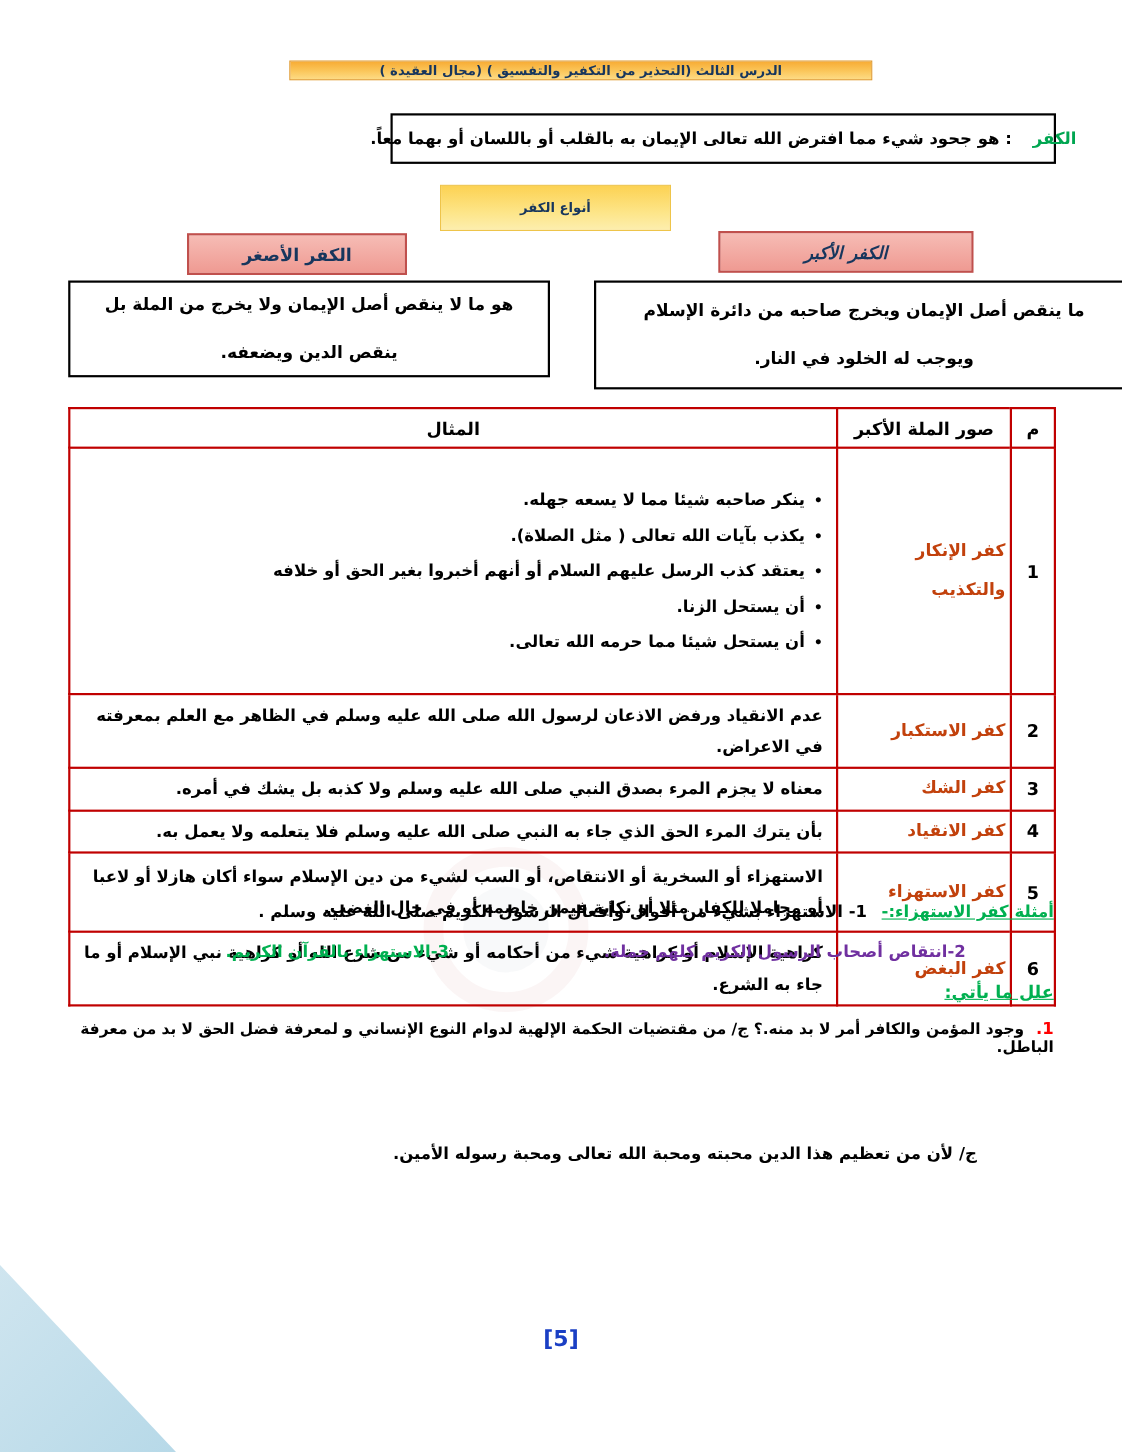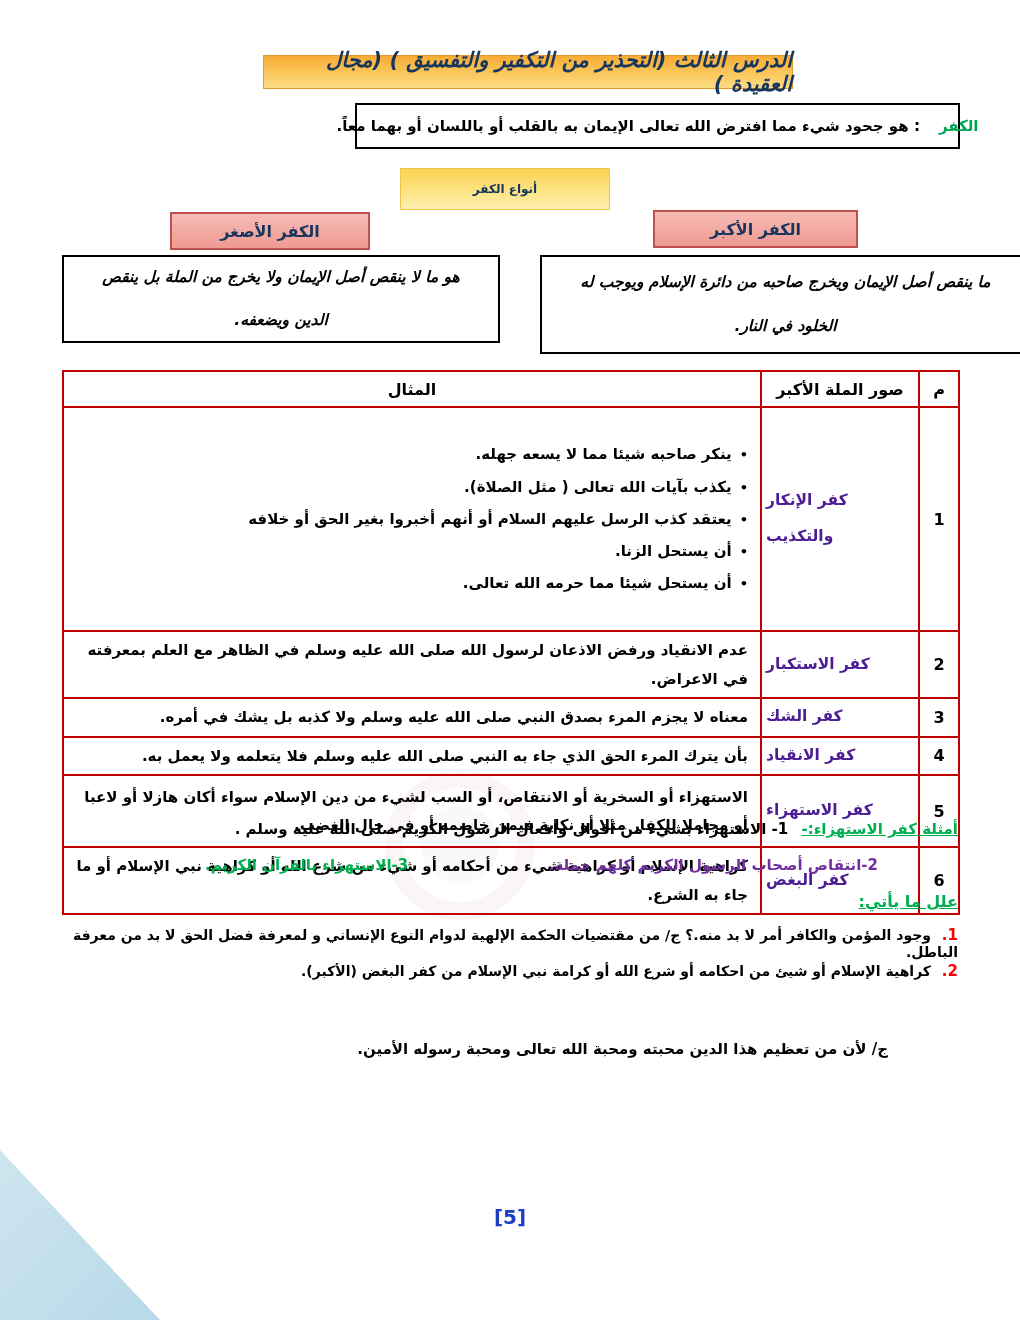--- a/index.html
+++ b/index.html
@@ -13,24 +13,24 @@
   .watermark {
     position:absolute; left:385px; top:770px; width:150px; height:150px;
     border:18px solid rgba(192,80,77,0.06); border-radius:50%;
   }
   .watermark::after{
     content:""; position:absolute; inset:18px; border-radius:50%;
     background:rgba(120,140,160,0.05);
   }
   
   .title-box {
-    position:absolute; left:263px; top:55px; width:530px; height:34px;
+    position:absolute; left:263px; top:55px; width:530px; height:18px;
     background:linear-gradient(180deg,#f7ac35 0%, #fbc75c 55%, #fddb85 100%);
     border:1px solid #e09a2e; display:flex; align-items:center; justify-content:center;
-    font-size:21px; color:#17365d;font-style:italic;
+    font-size:12px; color:#17365d;
   }
   
   .def-box {
     position:absolute; left:355px; top:103px; width:605px; height:46px;
     background:#fff; border:2px solid #000; display:flex; align-items:center; justify-content:center;
     font-size:15px; padding:0 8px; white-space:nowrap;
   }
   .def-term { color:#00a651; margin-left:19px; }
   
   .types-box {
@@ -38,39 +38,39 @@
     background:linear-gradient(180deg,#fcd253 0%, #fde588 60%, #fdeeae 100%);
     border:1px solid #eec44a; display:flex; align-items:center; justify-content:center;
     font-size:12px; color:#17365d;
   }
   
   .kufr-label {
     position:absolute; height:38px; display:flex; align-items:center; justify-content:center;
     background:linear-gradient(180deg,#f6bcb5 0%, #ef9a92 100%);
     border:2px solid #c0504d; font-size:16px; color:#17365d;
   }
-  .kufr-label.major { left:653px; top:210px; width:205px; }
+  .kufr-label.major { left:653px; top:210px; width:232px;font-style:italic; }
   .kufr-label.minor { left:170px; top:212px; width:200px; }
   
   .desc-box {
     position:absolute; background:#fff; border:2px solid #000;
     display:flex; align-items:center; justify-content:center; text-align:center;
-    font-size:15.5px; line-height:2.8; padding:6px 22px;font-style:italic;
+    font-size:15.5px; line-height:2.8; padding:6px 22px;
   }
   .desc-box.major-desc { left:540px; top:255px; width:491px; height:99px; }
   .desc-box.minor-desc { left:62px;  top:255px; width:438px; height:88px; }
   
   .kufr-table {
     position:absolute; left:62px; top:370px; width:896px;
     border-collapse:collapse; table-layout:fixed; direction:rtl;
   }
   .kufr-table th, .kufr-table td { border:2px solid #c00000; vertical-align:middle; }
   .kufr-table th { height:36px; font-size:16px; text-align:center; color:#000; }
   .num-cell { text-align:center; font-size:16px; }
-  .type-cell { text-align:left; color:#4c1d95; font-size:15.5px; line-height:2.3; padding:0 4px; }
+  .type-cell { text-align:right; color:#c2410c; font-size:15.5px; line-height:2.3; padding:0 4px; }
   .example-cell { font-size:15px; text-align:right; padding:4px 12px; line-height:1.9; }
   .bullet-line { line-height:2.15; }
   .bullet-glyph { margin-left:8px; font-size:13px; }
   tr.r1 td { height:224px; }
   tr.r2 td, tr.r3 td, tr.r4 td, tr.r6 td { height:38px; }
   tr.r5 td { height:72px; }
   
   .line { position:absolute; right:62px; left:62px; text-align:right; font-size:15px; }
   .examples-1 { top:820px; }
   .examples-label { color:#00b050; text-decoration:underline; margin-left:8px; }
@@ -178,24 +178,20 @@
   </div>
 
   <div class="line reason-heading">علل ما يأتي:</div>
 
   <div class="line q-line q1">
     <span class="q-num">1.</span>
     <span>وجود المؤمن والكافر أمر لا بد منه.؟</span>
     <span>ج/ من مقتضيات الحكمة الإلهية لدوام النوع الإنساني و لمعرفة فضل الحق لا بد من معرفة الباطل.</span>
   </div>
 
-  <div class="line q-line q2">
-    <span class="q-num">2.</span>
-    <span>كراهية الإسلام أو شيئ من احكامه أو شرع الله أو كرامة نبي الإسلام من كفر البغض (الأكبر).</span>
-  </div>
 
   <div class="answer2">ج/ لأن من تعظيم هذا الدين محبته ومحبة الله تعالى ومحبة رسوله الأمين.</div>
 
   <div class="page-number">[5]</div>
   <div class="corner-page">5</div>
   <div class="corner-triangle"></div>
 
 </div>
 
 </body></html>

